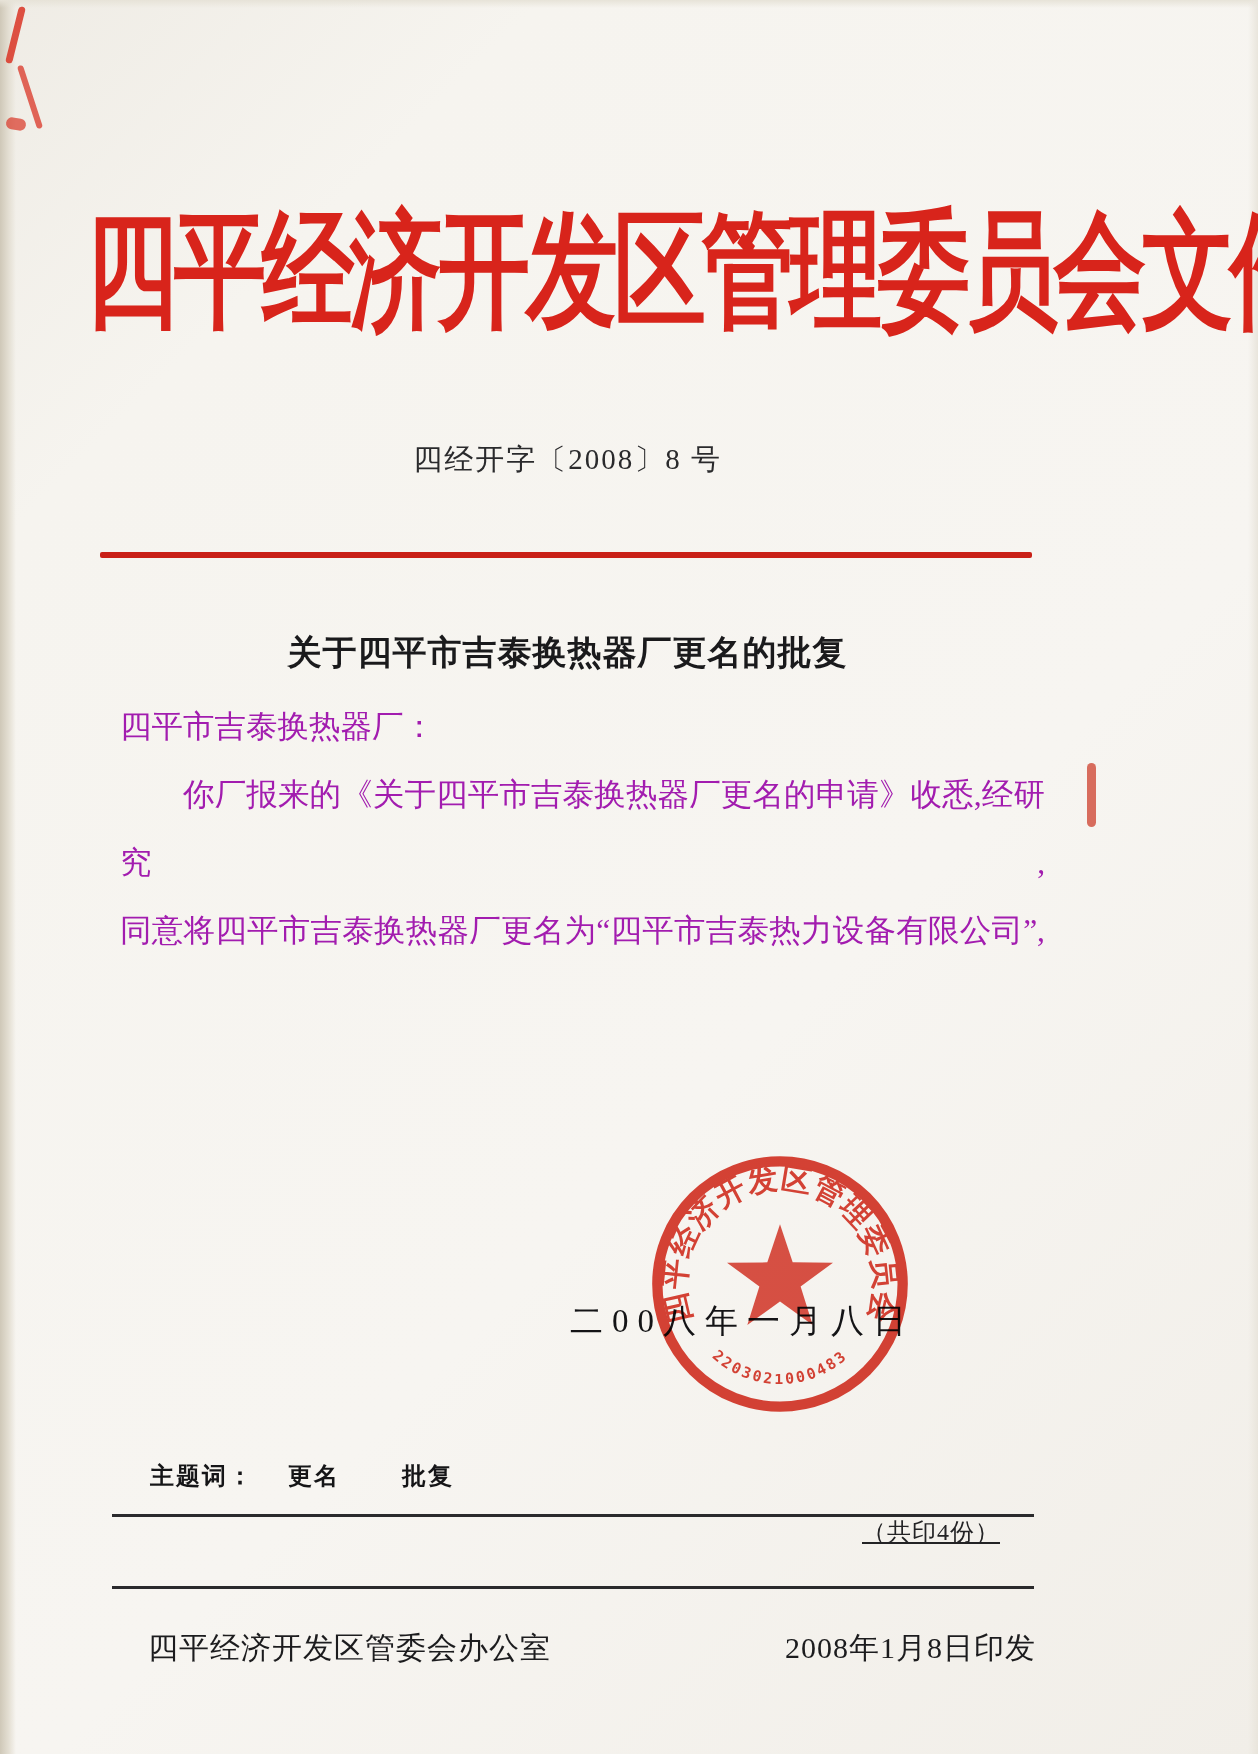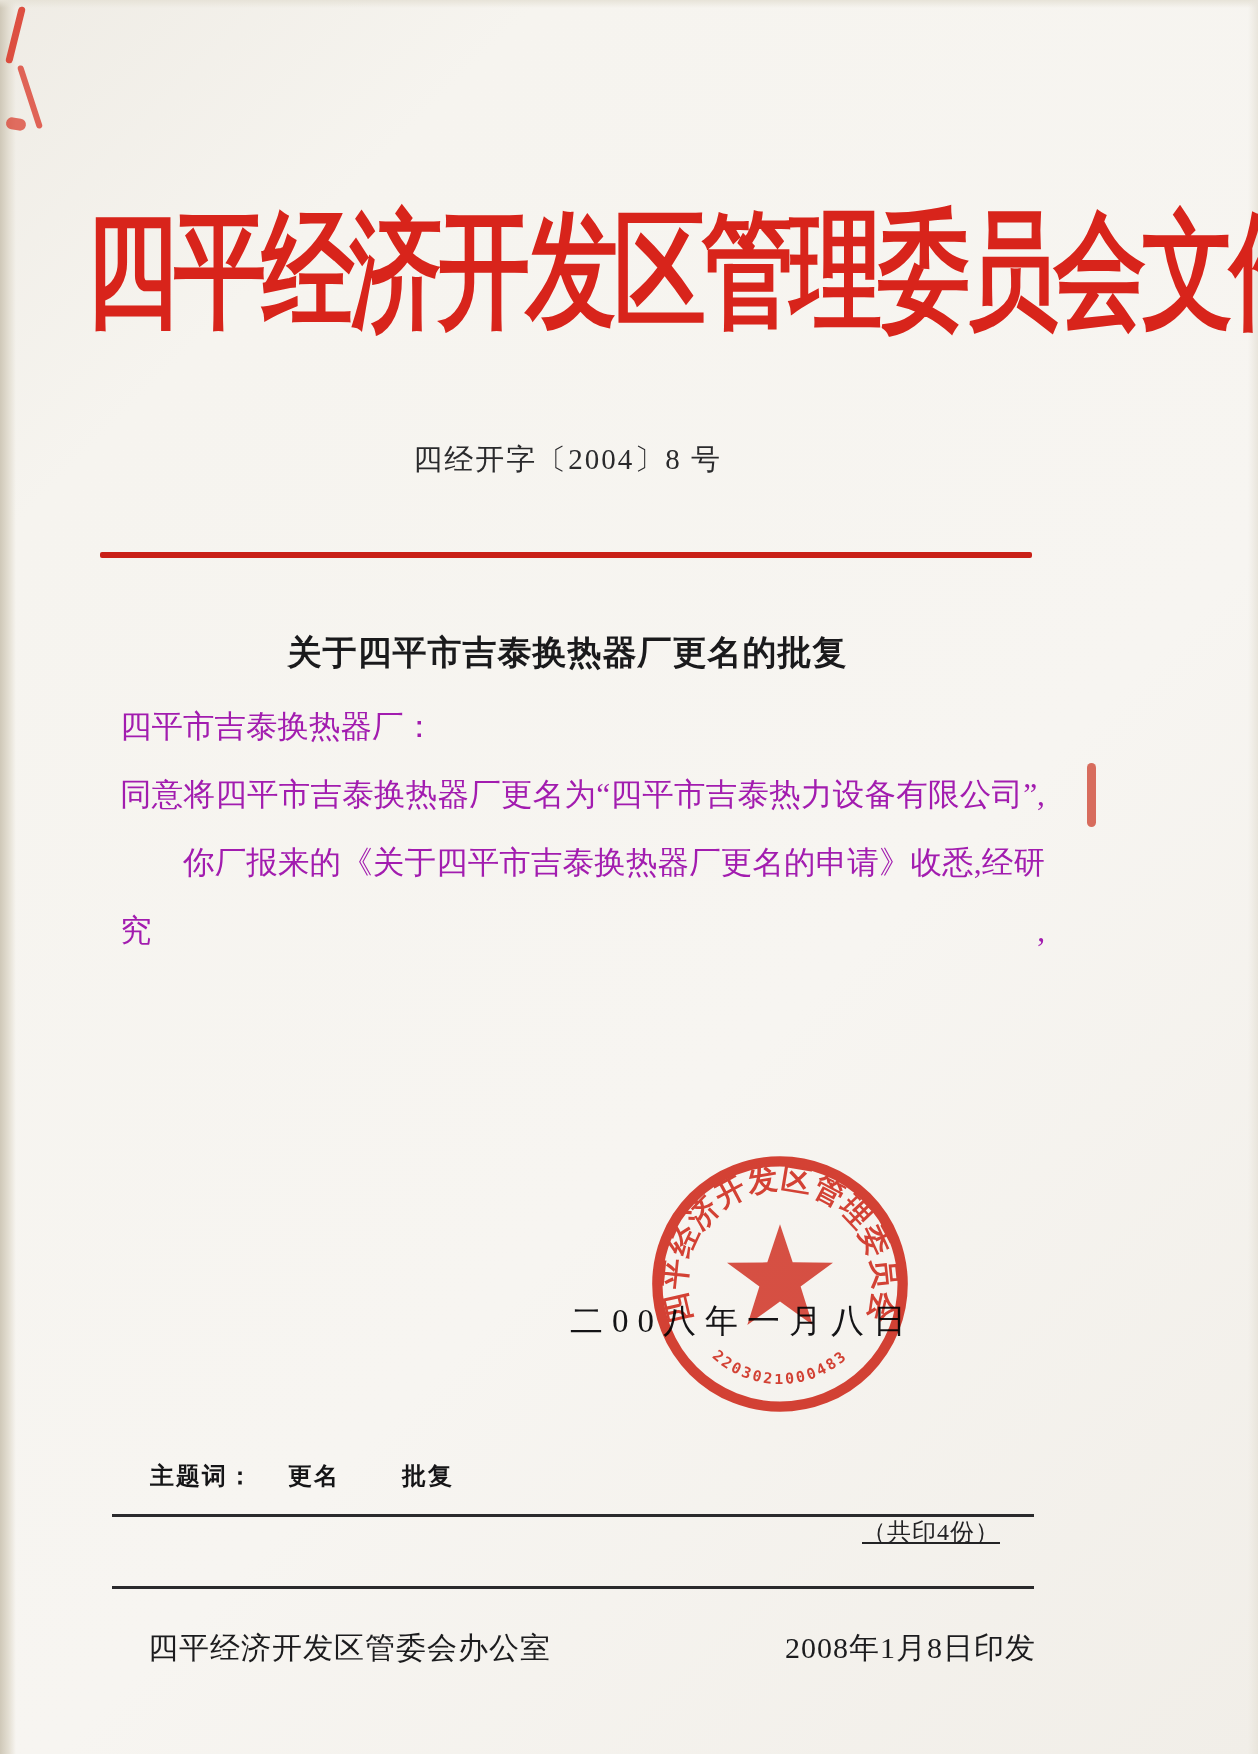--- a/index.html
+++ b/index.html
@@ -90,30 +90,30 @@
   <div class="edge-left"></div>
   <div class="edge-top"></div>
   <div class="edge-right"></div>
   <div class="art1"></div>
   <div class="art2"></div>
   <div class="art3"></div>
   <div class="art4"></div>
 
   <div class="header-title">四平经济开发区管理委员会文件</div>
 
-  <div class="doc-number">四经开字〔2004〕8 号</div>
+  <div class="doc-number">四经开字〔2008〕8 号</div>
 
   <div class="red-rule"></div>
 
   <div class="subject-title">关于四平市吉泰换热器厂更名的批复</div>
 
   <div class="body-block">
     <div class="body-line">四平市吉泰换热器厂：</div>
+    <div class="body-line indent justify">你厂报来的《关于四平市吉泰换热器厂更名的申请》收悉,经研究,</div>
     <div class="body-line justify">同意将四平市吉泰换热器厂更名为“四平市吉泰热力设备有限公司”,</div>
-    <div class="body-line indent justify">你厂报来的《关于四平市吉泰换热器厂更名的申请》收悉,经研究,</div>
   </div>
 
   <div class="issue-date">二00八年一月八日</div>
 
   <div class="seal">
     <svg viewBox="0 0 260 260" xmlns="http://www.w3.org/2000/svg">
       <circle cx="130" cy="130" r="119" fill="none" stroke="#d9382a" stroke-width="10"></circle>
       <polygon fill="#d9382a" fill-opacity="0.92" points="130,72 117.7,109 78.6,109.3 110,132.5 98.3,169.7 130,147 161.7,169.7 150,132.5 181.4,109.3 142.3,109"></polygon>
       <defs>
         <path id="rimArc" d="M 43.5 161.5 A 92 92 0 1 1 216.5 161.5" fill="none"></path>

